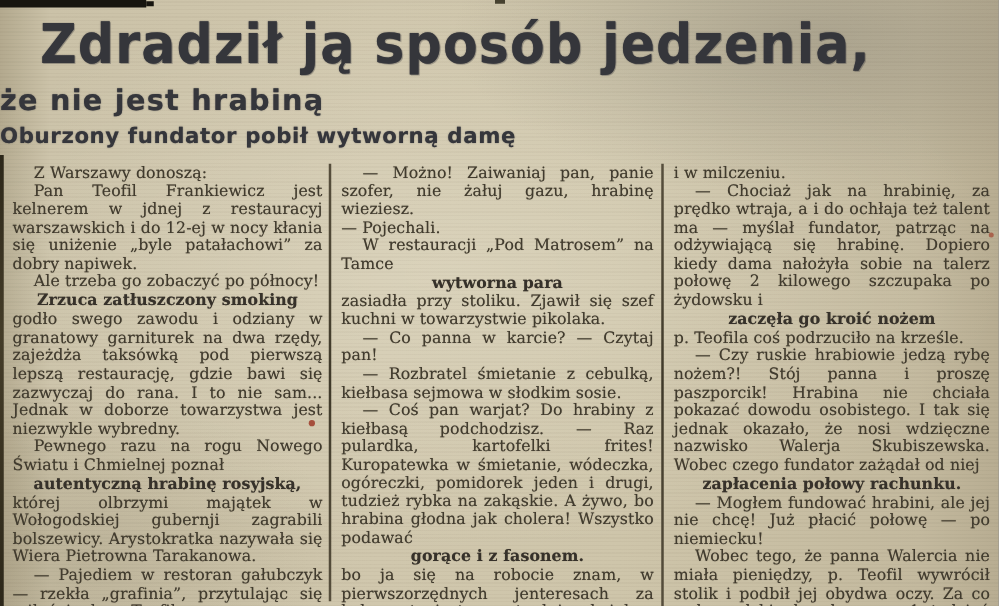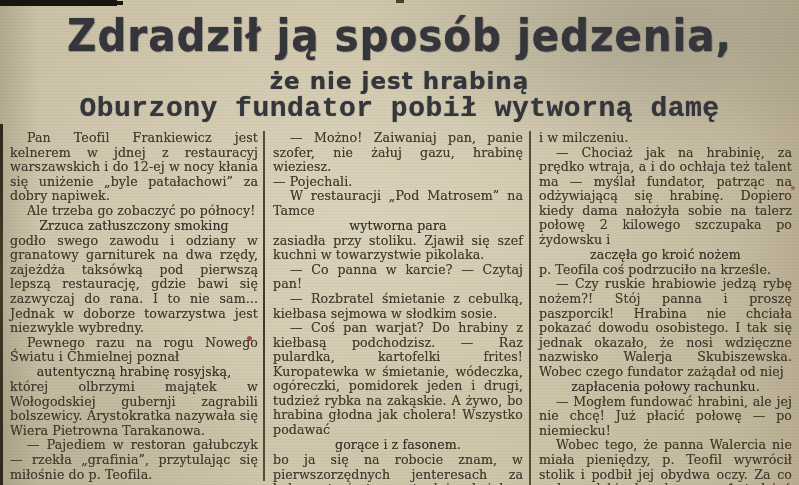--- a/index.html
+++ b/index.html
@@ -23,49 +23,48 @@
     mix-blend-mode:multiply;
   }
   
   .topbar{position:absolute;left:0;top:0;width:117px;height:6px;background:#17150f;}
   .topbar-nub{position:absolute;left:117px;top:1px;width:6px;height:4px;background:#17150f;}
   .topspeck{position:absolute;left:396px;top:0;width:8px;height:3px;background:#46412f;}
   .edge-left{position:absolute;left:0;top:124px;width:3px;height:361px;background:linear-gradient(180deg,#2c2719,#443c28 40%,#2c2719);}
   .red-speck{position:absolute;left:247px;top:336px;width:5px;height:5px;border-radius:50%;background:#9e3a28;opacity:.85;}
   .red-speck2{position:absolute;left:791px;top:186px;width:4px;height:4px;border-radius:50%;background:#a34431;opacity:.7;}
   
-  .head{position:absolute;left:0;top:8px;width:100%;text-align:center;color:#35363b;
+  .head{position:absolute;left:0;top:8px;width:100%;color:#35363b;
         font-family:"DejaVu Sans", sans-serif;font-weight:bold;}
   .head .l1{
     font-size:44px;line-height:56px;letter-spacing:1px;white-space:nowrap;
     transform:scaleX(.92);transform-origin:50% 50%;
     text-shadow:0 0 1px rgba(40,40,48,.75), 1px 1px 0 rgba(40,40,48,.25);
   }
   .head .l2{
     font-size:23px;line-height:28px;margin-top:3px;letter-spacing:1px;
     text-shadow:0 0 1px rgba(40,40,48,.7);
   }
   .head .l3{
-    font-size:28px;line-height:24px;margin-top:2px;letter-spacing:.5px;
+    font-size:17px;line-height:24px;margin-top:2px;letter-spacing:.5px;
     text-shadow:0 0 1px rgba(40,40,48,.7);
-    font-family:Liberation Mono, monospace;
   }
   
   .rule{position:absolute;top:131px;width:2px;background:linear-gradient(180deg,#564e3c,#3f3929 50%,#564e3c);}
   .rule.r1{left:263px;height:350px;}
   .rule.r2{left:529px;height:354px;}
   
   .col{position:absolute;top:131px;text-align:justify;
        font-size:12.6px;line-height:14.55px;letter-spacing:.1px;
        color:#413b2e;text-shadow:0 0 .6px rgba(60,52,38,.55);}
   .col p{margin:0;}
   .col .para{text-indent:17px;}
   .col .lead{text-indent:17px;}
   .col .cont{text-indent:0;}
-  .col .subhead{text-align:center;font-weight:normal;text-indent:0;
+  .col .subhead{text-align:center;font-weight:bold;text-indent:0;
                 color:#36312a;margin:.5px 0;}
   #col-0{left:10px;width:248px;}
   #col-1{left:273px;width:250px;}
   #col-2{left:539px;width:253px;}
 </style>
 </head>
 <body>
 
 <div class="page">
   <div class="grain"></div>
@@ -78,20 +77,21 @@
   <div class="head">
     <div class="l1">Zdradził ją sposób jedzenia,</div>
     <div class="l2">że nie jest hrabiną</div>
     <div class="l3">Oburzony fundator pobił wytworną damę</div>
   </div>
 
   <div class="rule r1"></div>
   <div class="rule r2"></div>
 
   <div class="col" id="col-0">
+      <p class="lead">Z Warszawy donoszą:</p>
       <p class="para">Pan Teofil Frankiewicz jest kelnerem w jdnej z restauracyj warszawskich i do 12-ej w nocy kłania się uniżenie „byle patałachowi” za dobry napiwek.</p>
       <p class="para">Ale trzeba go zobaczyć po północy!</p>
       <p class="subhead">Zrzuca zatłuszczony smoking</p>
       <p class="cont">godło swego zawodu i odziany w granatowy garniturek na dwa rzędy, zajeżdża taksówką pod pierwszą lepszą restaurację, gdzie bawi się zazwyczaj do rana. I to nie sam... Jednak w doborze towarzystwa jest niezwykle wybredny.</p>
       <p class="para">Pewnego razu na rogu Nowego Światu i Chmielnej poznał</p>
       <p class="subhead">autentyczną hrabinę rosyjską,</p>
       <p class="cont">której olbrzymi majątek w Wołogodskiej gubernji zagrabili bolszewicy. Arystokratka nazywała się Wiera Pietrowna Tarakanowa.</p>
       <p class="para">— Pajediem w restoran gałubczyk — rzekła „grafinia”, przytulając się miłośnie do p. Teofila.</p>
     </div>
   <div class="col" id="col-1">

